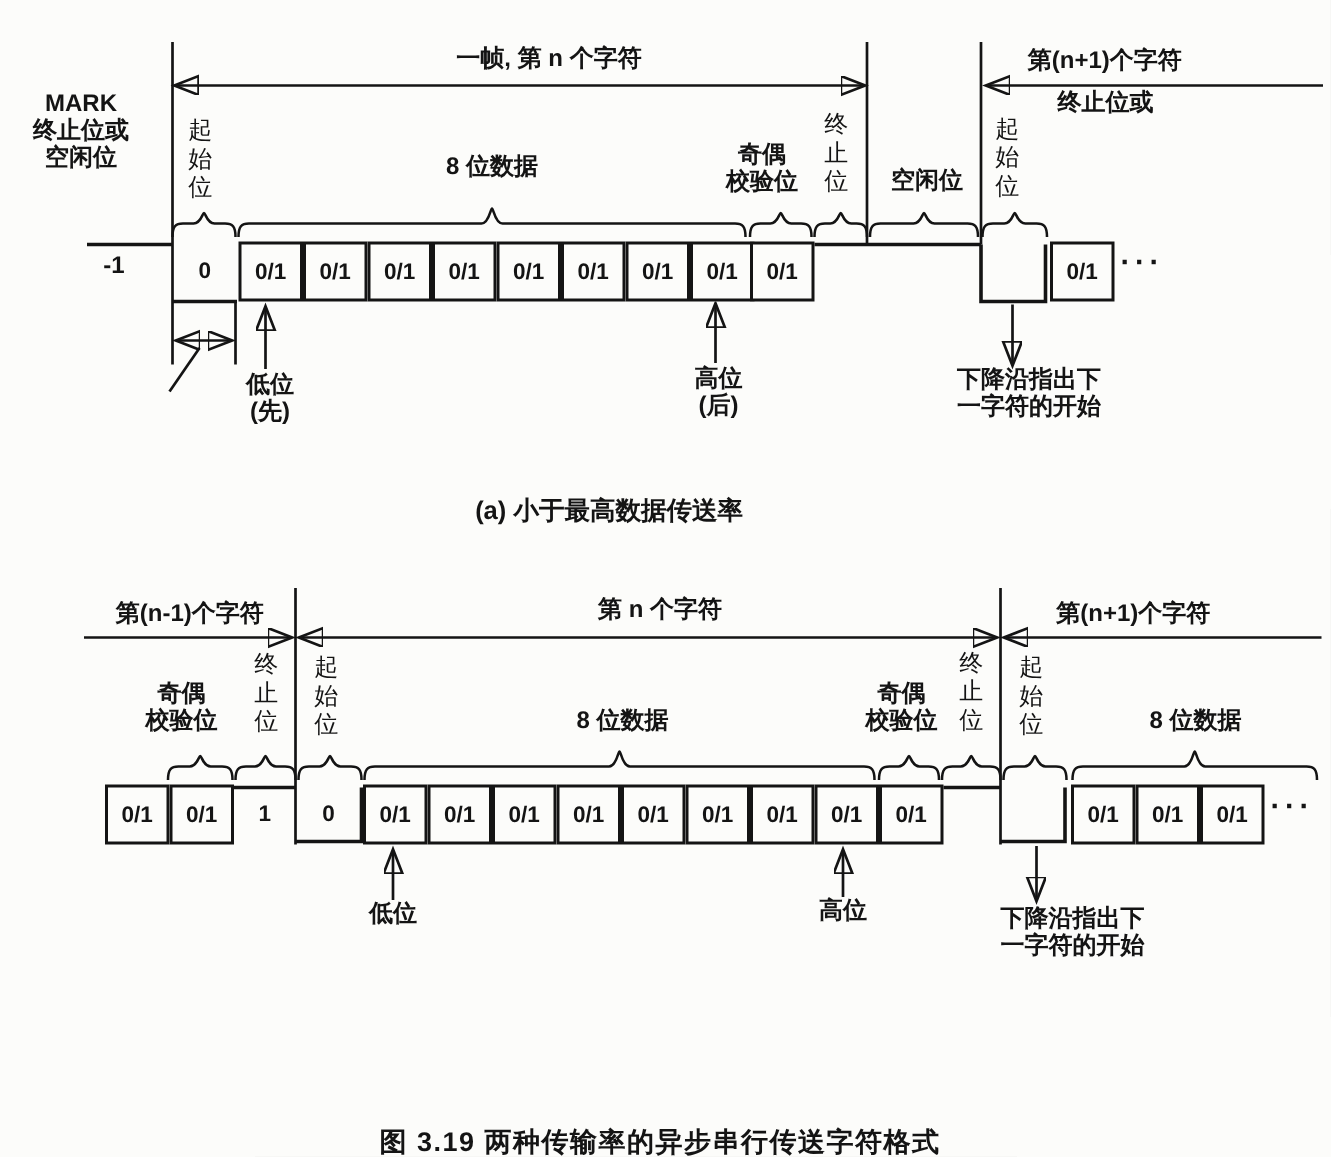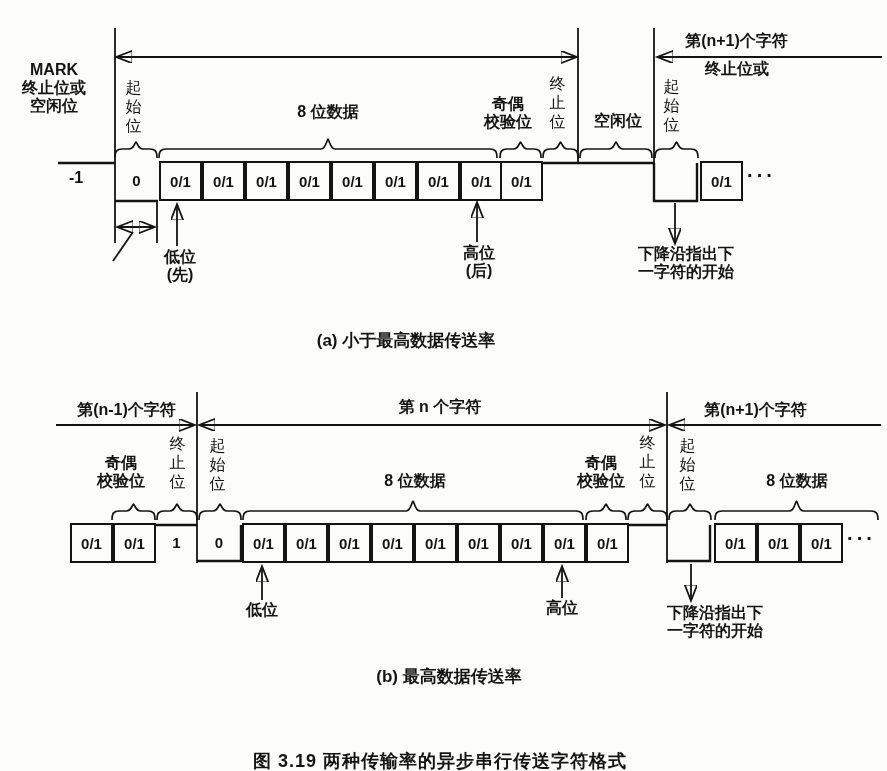--- a/index.html
+++ b/index.html
@@ -87,20 +87,21 @@
       <path class="br" d="M 586 520 C 586 513 588 511 593 511 L 599 511 C 604 511 605 504 606 504 C 607 504 608 511 613 511 L 619 511 C 624 511 626 513 626 520"></path>
       <path class="br" d="M 628 520 C 628 513 630 511 635 511 L 640.5 511 C 645.5 511 646.5 504 647.5 504 C 648.5 504 649.5 511 654.5 511 L 660 511 C 665 511 667 513 667 520"></path>
       <path class="br" d="M 669 520 C 669 513 671 511 676 511 L 683 511 C 688 511 689 504 690 504 C 691 504 692 511 697 511 L 704 511 C 709 511 711 513 711 520"></path>
       <path class="br" d="M 715 520 C 715 513 717 511 722 511 L 789.5 511 C 794.5 511 795.5 501 796.5 501 C 797.5 501 798.5 511 803.5 511 L 871 511 C 876 511 878 513 878 520"></path>
     </g>
   </svg>
 
   <div class="tx" style="left:8px;top:61px;width:92px;">MARK
 终止位或
 空闲位</div>
+  <div class="tx" style="left:276px;top:31px;width:180px;">一帧, 第 n 个字符</div>
   <div class="tx" style="left:664px;top:32px;width:145px;">第(n+1)个字符</div>
   <div class="tx" style="left:672px;top:60px;width:130px;">终止位或</div>
 
   <div class="vt" style="left:124px;top:78px;">起始位</div>
   <div class="tx" style="left:268px;top:103px;width:120px;">8 位数据</div>
   <div class="tx" style="left:468px;top:95px;width:80px;">奇偶
 校验位</div>
   <div class="vt" style="left:548px;top:74px;">终止位</div>
   <div class="tx" style="left:580px;top:112px;width:76px;">空闲位</div>
   <div class="vt" style="left:662px;top:77px;">起始位</div>
@@ -158,16 +159,15 @@
   <div class="bx" style="left:586px;top:523px;">0/1</div>
   <div class="bx" style="left:714px;top:523px;">0/1</div>
   <div class="bx" style="left:757px;top:523px;">0/1</div>
   <div class="bx" style="left:800px;top:523px;">0/1</div>
   <div class="dots" style="left:847px;top:527px;">···</div>
 
   <div class="tx" style="left:234px;top:601px;width:56px;">低位</div>
   <div class="tx" style="left:534px;top:599px;width:56px;">高位</div>
   <div class="tx" style="left:644px;top:604px;width:142px;">下降沿指出下
 一字符的开始</div>
-  <div class="cap" style="left:289px;top:665px;width:320px;">(b) 最高数据传送率</div>
 
   <div class="figcap" style="left:140px;top:729px;width:600px;margin-top:20px;">图 3.19  两种传输率的异步串行传送字符格式</div>
 </div>
 
 </body></html>

